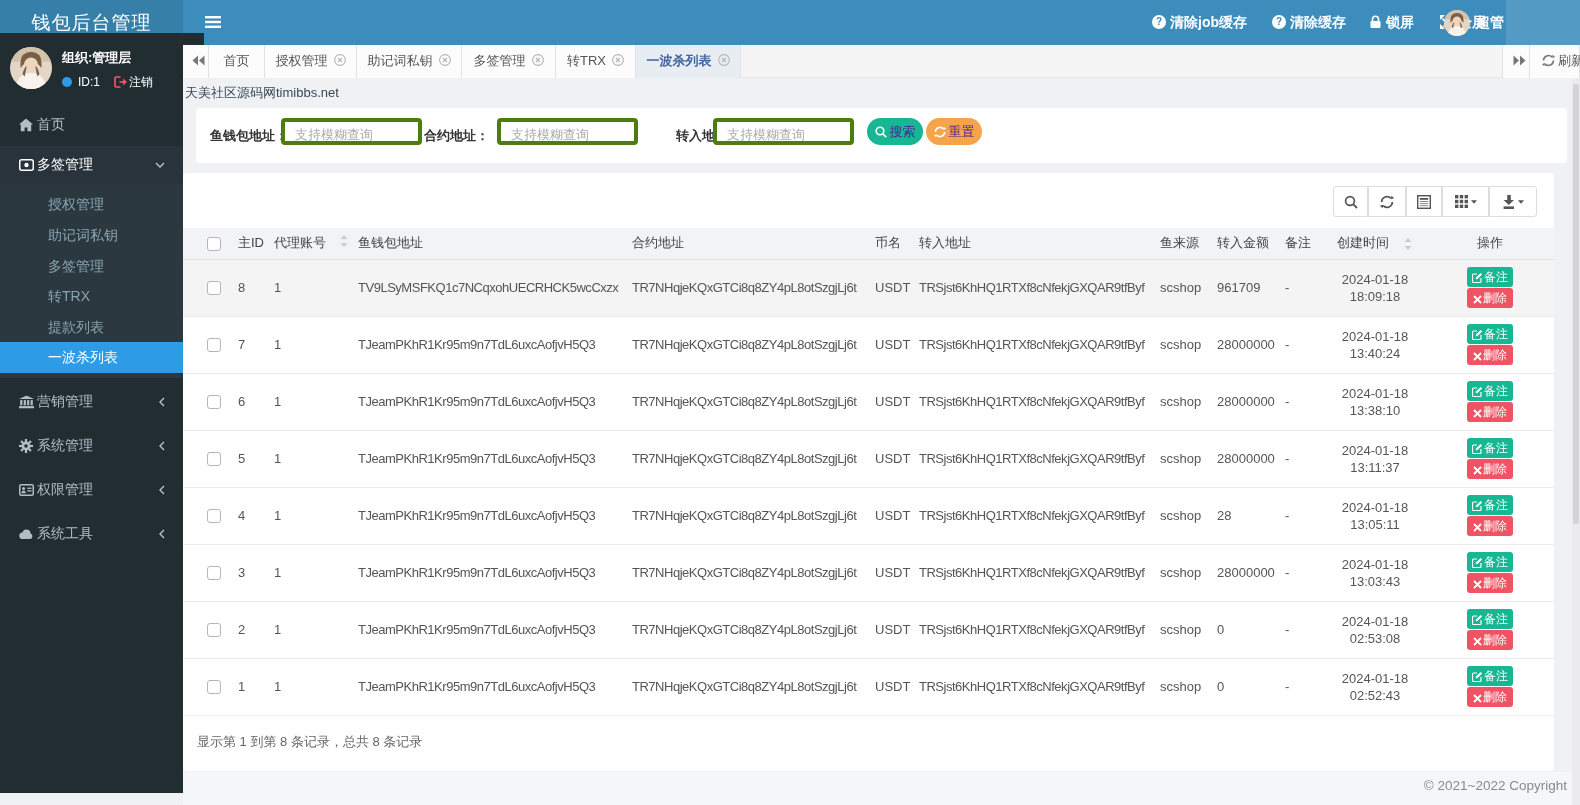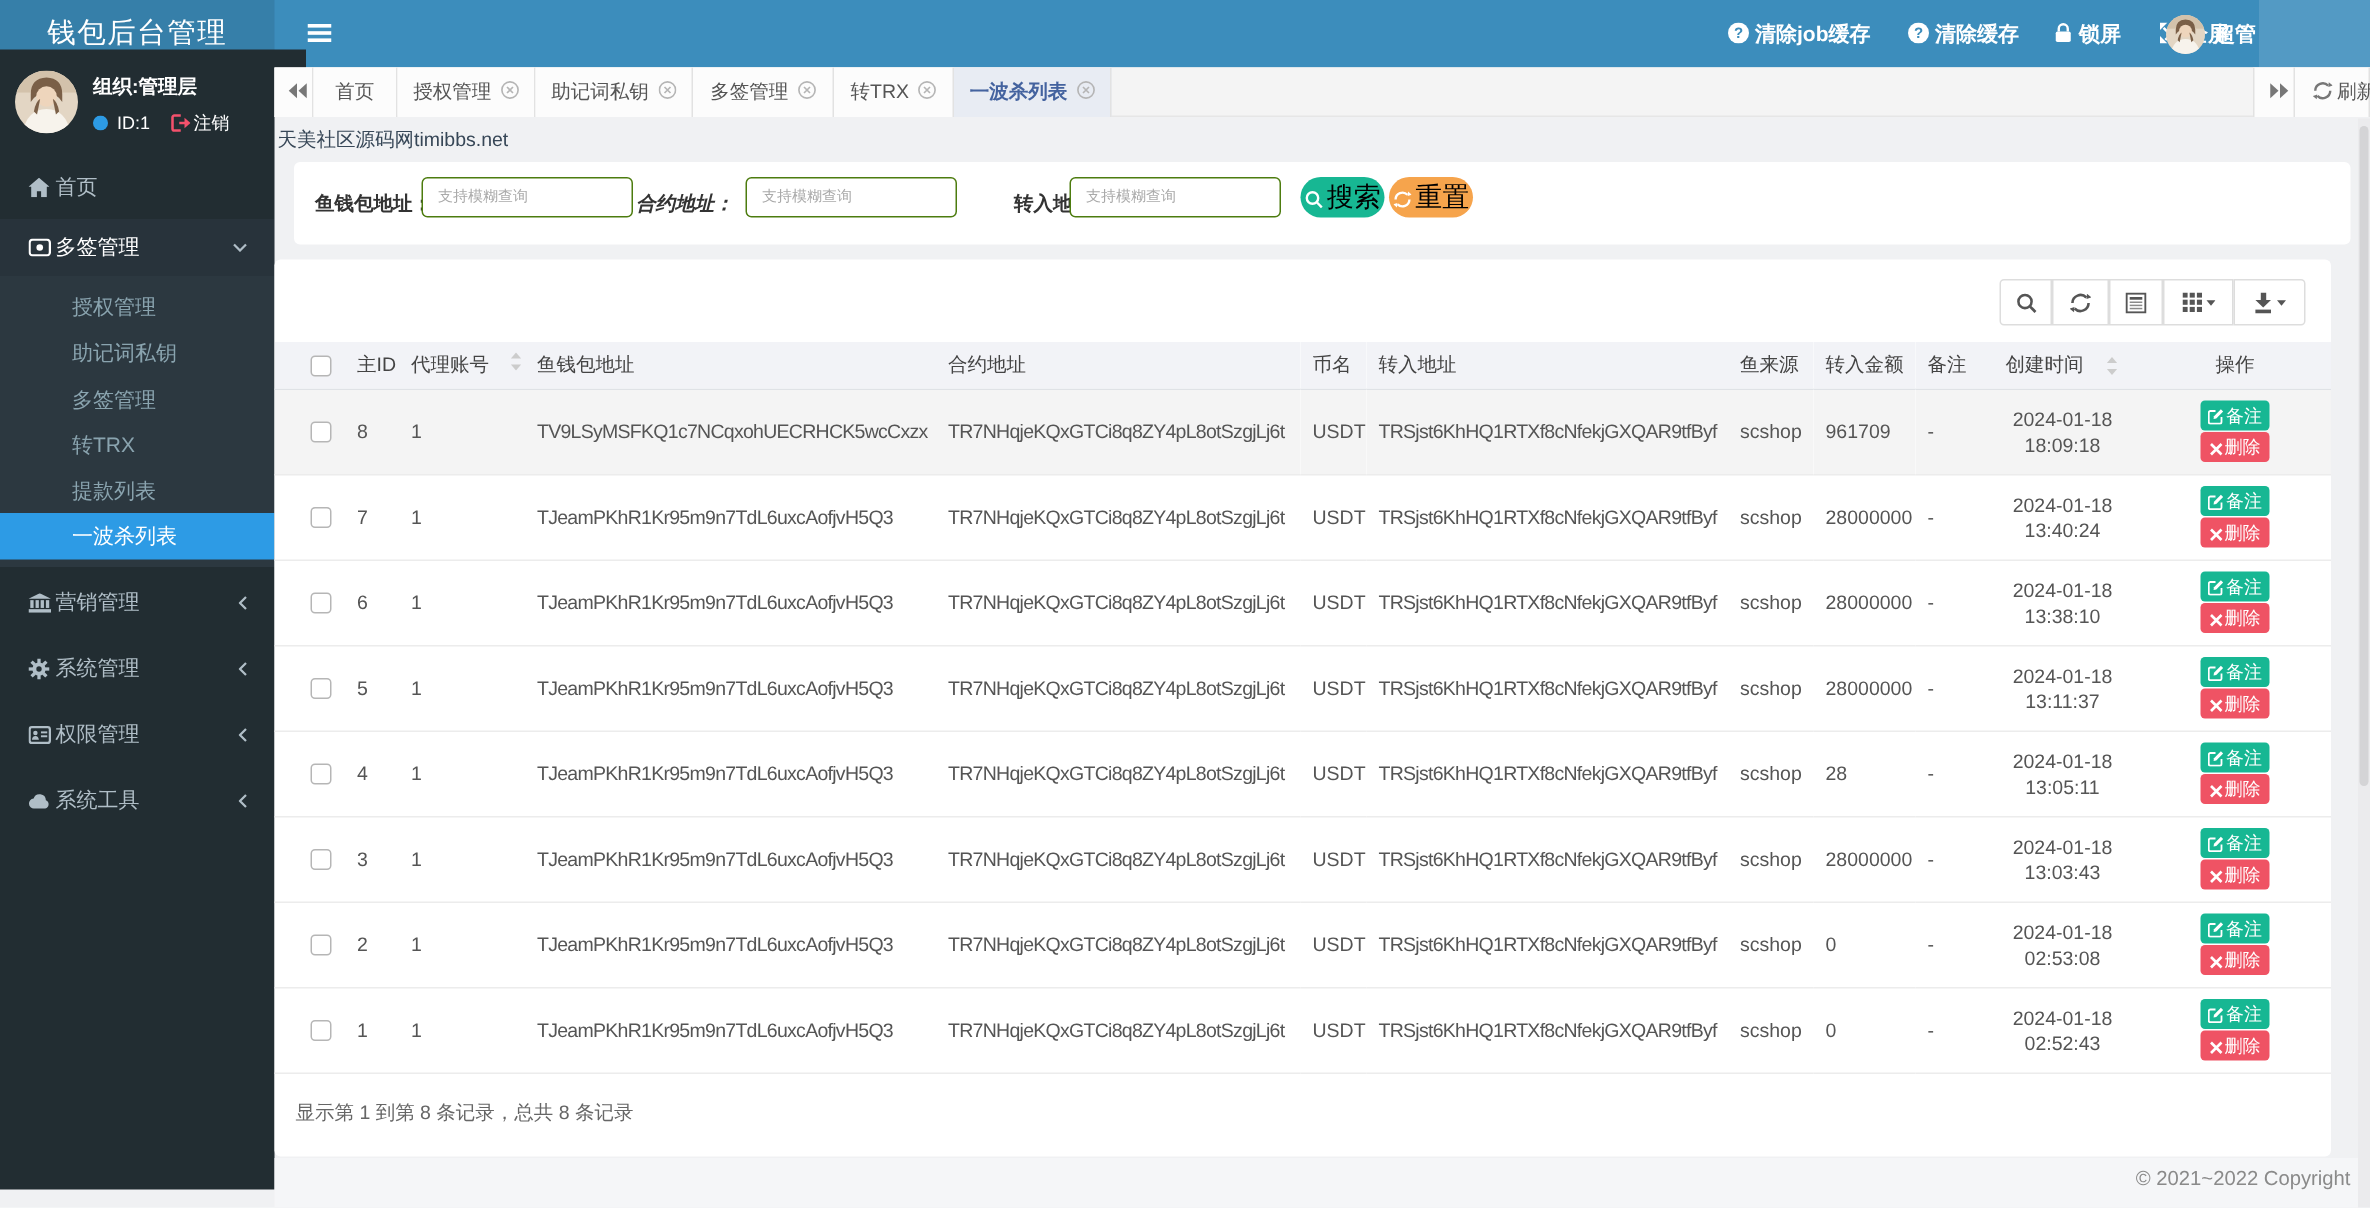--- a/index.html
+++ b/index.html
@@ -23,22 +23,22 @@
 
 .content{position:absolute;left:183px;top:45px;width:1397px;height:760px;background:#f0f1f3;}
 .tabbar{position:absolute;left:0;top:0;width:1397px;height:33px;background:#f4f4f4;border-bottom:1px solid #e6e6e6;}
 .tab{position:absolute;top:0;height:33px;line-height:32px;font-size:13px;color:#555;background:#fcfcfc;border-right:1px solid #e2e2e2;text-align:center;white-space:nowrap;}
 .tab svg{vertical-align:-1px;margin-left:6px;}
 .tab.active{background:#e8ecf3;color:#44639f;font-weight:700;}
 .crumb{position:absolute;left:2px;top:39px;font-size:13px;color:#374757;}
 .card{position:absolute;background:#fff;border-radius:4px;}
 
 .flabel{position:absolute;top:0;height:55px;line-height:55px;font-size:13px;font-weight:700;color:#333;}
-.finput{position:absolute;top:10px;height:27px;border:1px solid #4d7c0f;border-radius:4px;background:#fff;font-size:10px;color:#aaa;line-height:25px;padding-left:10px;}
-.fbtn{position:absolute;top:10px;height:27px;border-radius:14px;color:#000000;font-size:18px;line-height:27px;text-align:center;}
+.finput{position:absolute;top:10px;height:27px;border:4px solid #4d7c0f;border-radius:4px;background:#fff;font-size:13px;color:#aaa;line-height:25px;padding-left:10px;}
+.fbtn{position:absolute;top:10px;height:27px;border-radius:14px;color:#4c1d95;font-size:13px;line-height:27px;text-align:center;}
 .fbtn svg{vertical-align:-2px;margin-right:3px;}
 
 .tbtn{position:absolute;top:13px;height:31px;background:#fff;border:1px solid #ddd;}
 .tbtn svg{position:absolute;left:50%;top:50%;transform:translate(-50%,-50%);}
 
 table.grid{position:absolute;left:0;top:55px;width:1371px;border-collapse:collapse;table-layout:fixed;font-size:13px;color:#555;}
 table.grid th{height:31px;background:#f2f3f7;font-weight:400;color:#444;text-align:left;padding:0 0 0 8px;border-bottom:1px solid #dfe2e6;position:relative;white-space:nowrap;}
 td.addr{letter-spacing:-0.48px;}
 table.grid td{height:57px;padding:0 0 0 8px;border-bottom:1px solid #ececec;white-space:nowrap;overflow:hidden;}
 table.grid tr.gray td{background:#f4f4f4;}
@@ -259,21 +259,21 @@
             <path d="M1.5 6.5a5 5 0 0 1 8.6-3.4"></path>
           </g>
           <path d="M10.5 0.8l-0.3 3.2 3-1z" fill="#777"></path>
           <path d="M2.5 12.2l0.3-3.2-3 1z" fill="#777"></path>
         </svg>刷新</div>
   </div>
   <div class="crumb">天美社区源码网timibbs.net</div>
   <div class="card" style="left:13px;top:63px;width:1371px;height:55px;">
     <div class="flabel" style="left:14px;">鱼钱包地址：</div>
     <div class="finput" style="left:85px;width:141px;">支持模糊查询</div>
-    <div class="flabel" style="left:228px;font-style:italic;">合约地址：</div>
+    <div class="flabel" style="left:228px;">合约地址：</div>
     <div class="finput" style="left:301px;width:141px;">支持模糊查询</div>
     <div class="flabel" style="left:480px;">转入地址：</div>
     <div class="finput" style="left:517px;width:141px;">支持模糊查询</div>
     <div class="fbtn" style="left:671px;width:56px;background:#17b793;"><svg width="12" height="12" viewBox="0 0 12 12">
           <circle cx="5" cy="5" r="3.8" fill="none" stroke="#fff" stroke-width="1.6"></circle>
           <path d="M8 8l3.2 3.2" stroke="#fff" stroke-width="1.6"></path>
         </svg>搜索</div>
     <div class="fbtn" style="left:730px;width:56px;background:#f6a44c;"><svg width="12" height="12" viewBox="0 0 13 13" style="vertical-align:-2px;margin-right:3px;">
           <g stroke="#fff" stroke-width="1.7" fill="none">
             <path d="M11.5 6.5a5 5 0 0 1-8.6 3.4"></path>

